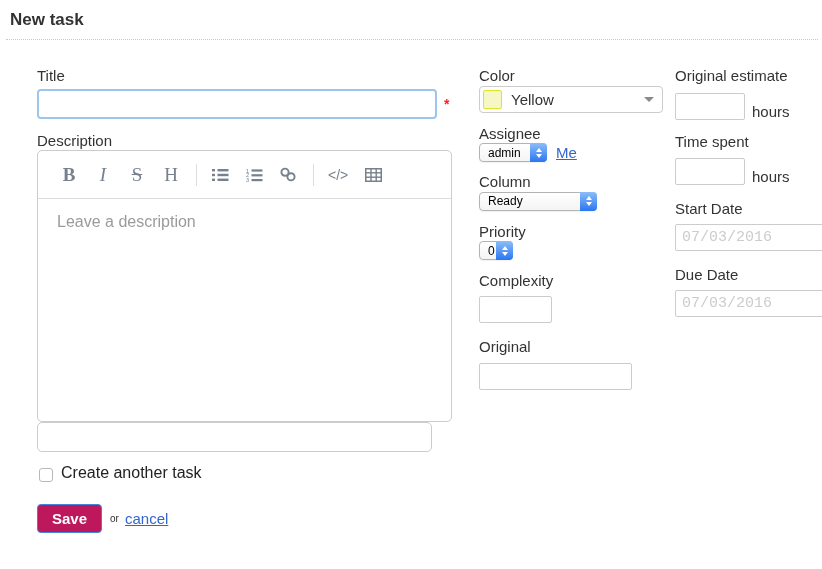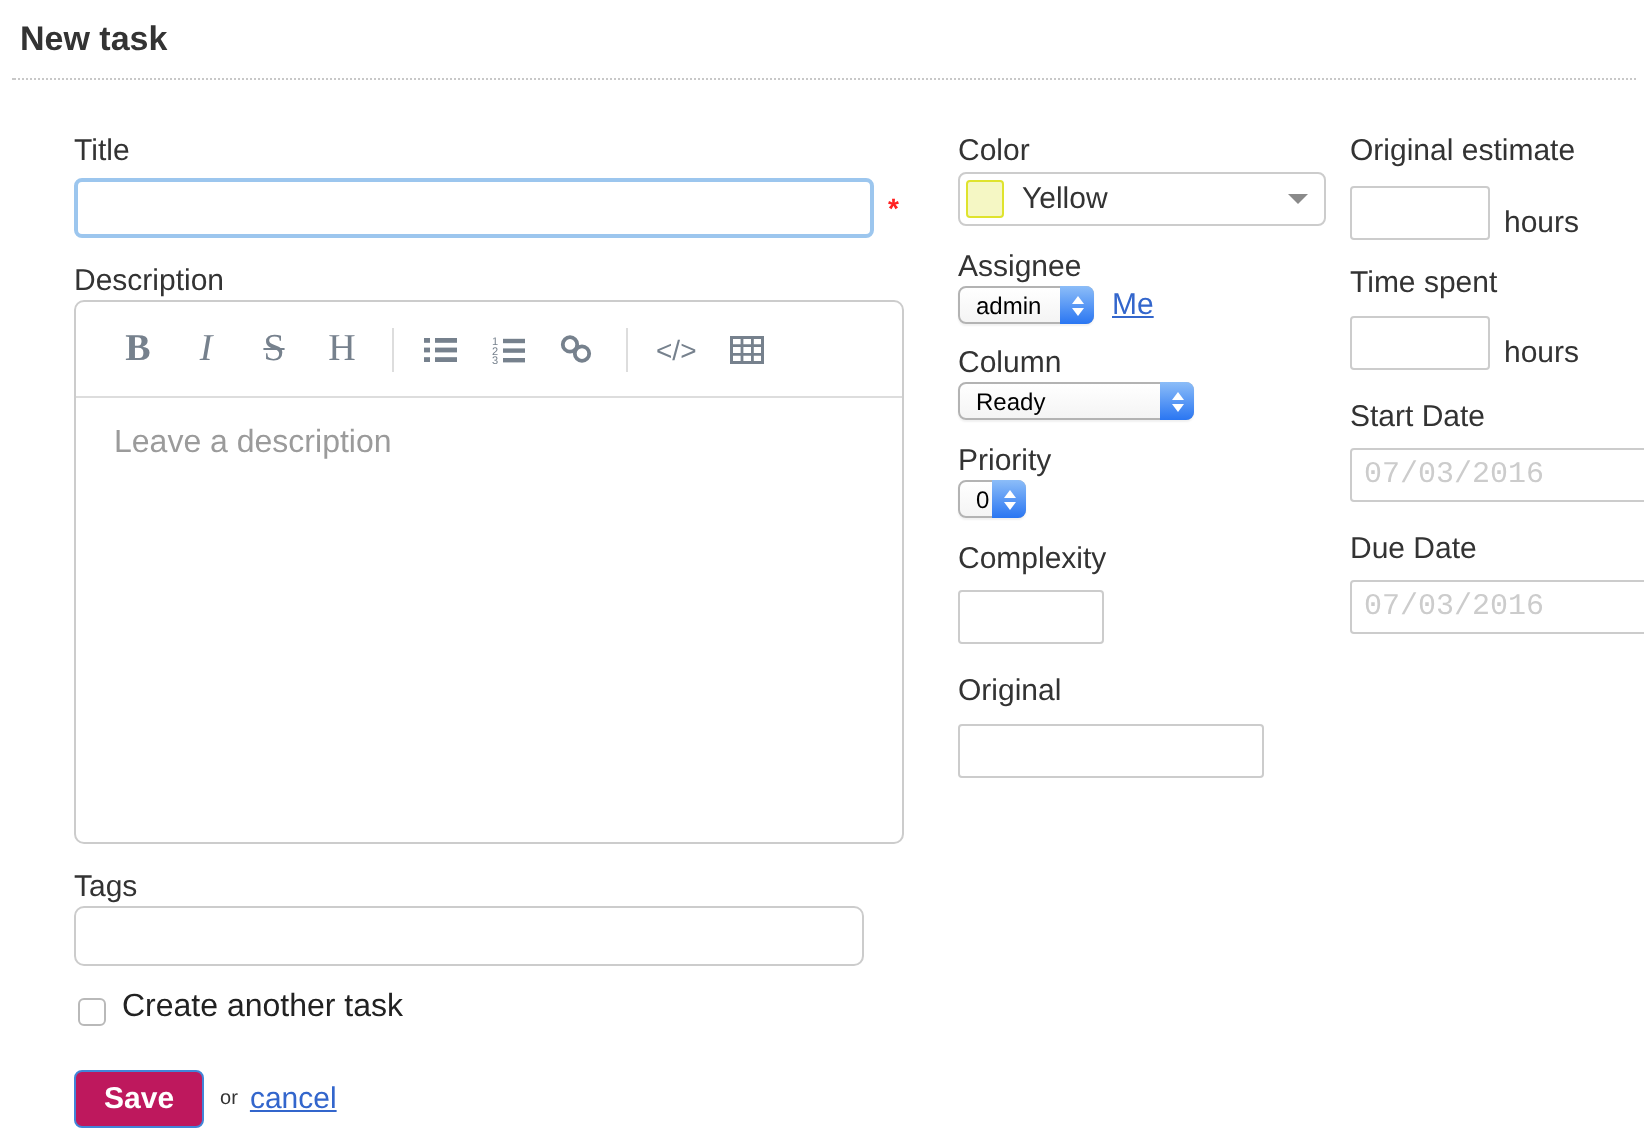--- a/index.html
+++ b/index.html
@@ -200,21 +200,20 @@
               <line x1="0" y1="4.8" x2="17" y2="4.8" stroke="#76818d" stroke-width="1.4"></line>
               <line x1="0" y1="9.2" x2="17" y2="9.2" stroke="#76818d" stroke-width="1.4"></line>
               <line x1="6" y1="0" x2="6" y2="14" stroke="#76818d" stroke-width="1.4"></line>
               <line x1="11.2" y1="0" x2="11.2" y2="14" stroke="#76818d" stroke-width="1.4"></line>
             </svg>
           </button>
         </div>
         <textarea class="desc-textarea" placeholder="Leave a description" style=""></textarea>
       </div>
 
-      <label class="f-label tags-label">Tags</label>
       <input class="tags-input" type="text" value="" style="">
 
       <div class="check-row">
         <input type="checkbox" class="checkbox" style="">
         <span class="check-label">Create another task</span>
       </div>
 
       <div class="action-row">
         <button class="save-btn">Save</button>
         <span class="or-text">or</span>

